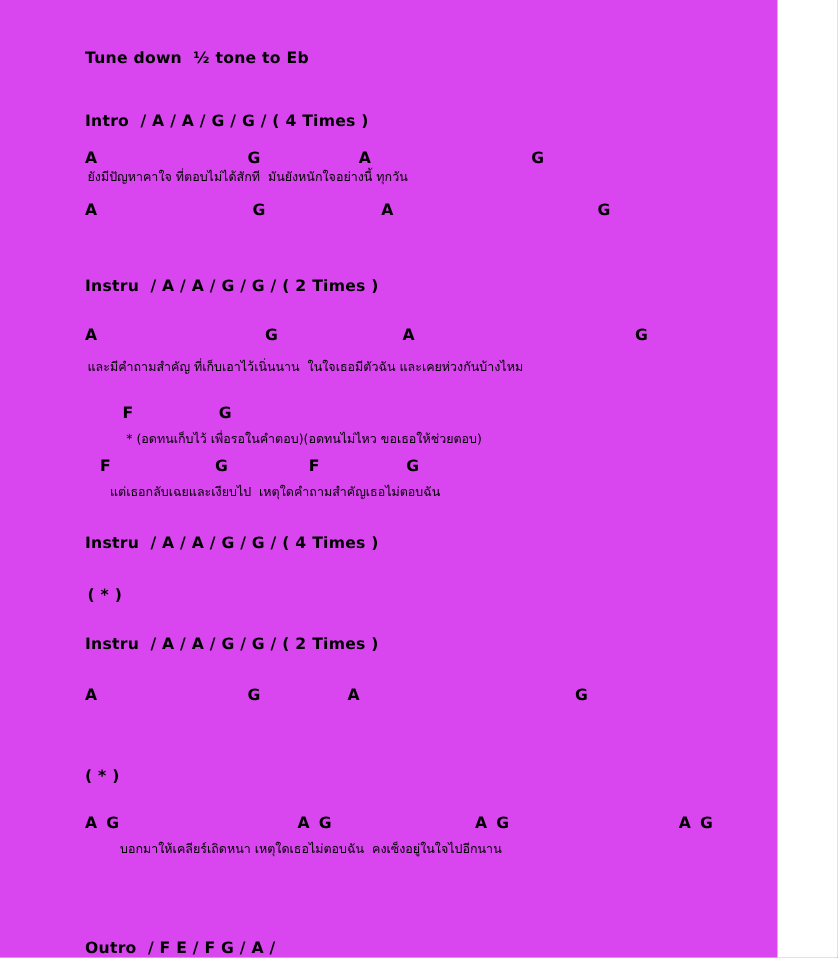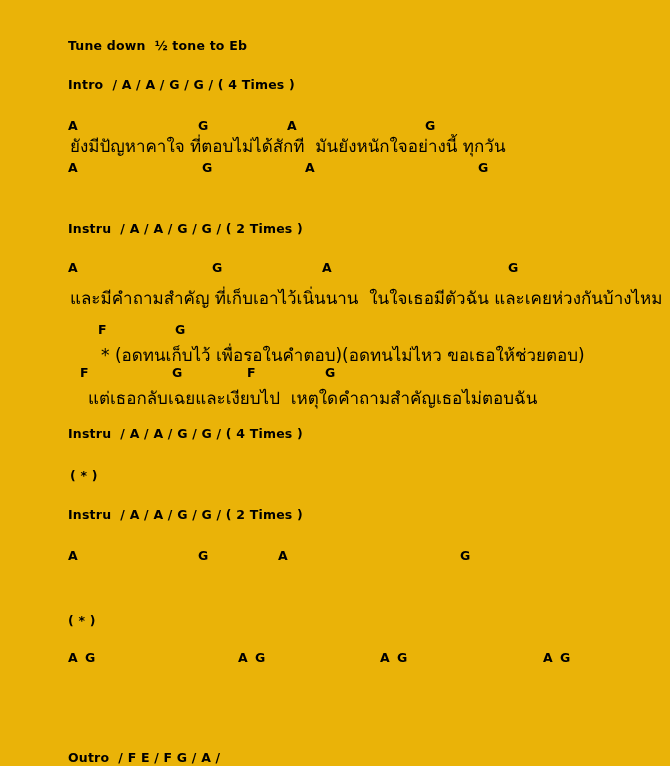--- a/index.html
+++ b/index.html
@@ -9,23 +9,23 @@
   }
   body {
     width: 670px;
     height: 766px;
     overflow: hidden;
     font-family: "DejaVu Sans", "Liberation Sans", sans-serif;
     color: #000000;
   }
   .sheet {
     position: relative;
-    width: 670px;
+    width: 622px;
     height: 766px;
-    background: #eab308;
+    background: #d946ef;
   }
   
   .run {
     position: absolute;
     white-space: pre;
     line-height: 1;
   }
   
   .section {
     font-weight: bold;
@@ -33,33 +33,33 @@
     letter-spacing: 0.2px;
   }
   
   .chord {
     font-weight: bold;
     font-size: 12.5px;
   }
   
   .lyric {
     font-family: "DejaVu Sans", "Liberation Sans", sans-serif;
-    font-size: 17px;
+    font-size: 10px;
     font-weight: normal;
     letter-spacing: 0px;
   }
 </style>
 </head>
 <body>
 
 <div class="sheet">
 
   <div class="run section" style="left:68px; top:40px;">Tune down  ½ tone to Eb</div>
 
-  <div class="run section" style="left:68px; top:79px;text-align:center;">Intro  / A / A / G / G / ( 4 Times )</div>
+  <div class="run section" style="left:68px; top:91px;text-align:center;">Intro  / A / A / G / G / ( 4 Times )</div>
 
   <div class="run chord" style="left:68px; top:120px;">A</div>
   <div class="run chord" style="left:198px; top:120px;">G</div>
   <div class="run chord" style="left:287px; top:120px;">A</div>
   <div class="run chord" style="left:425px; top:120px;">G</div>
   <div class="run lyric" style="left:70px; top:138px;">ยังมีปัญหาคาใจ ที่ตอบไม่ได้สักที  มันยังหนักใจอย่างนี้ ทุกวัน</div>
 
   <div class="run chord" style="left:68px; top:162px;">A</div>
   <div class="run chord" style="left:202px; top:162px;">G</div>
   <div class="run chord" style="left:305px; top:162px;">A</div>
@@ -97,15 +97,16 @@
   <div class="run section" style="left:68px; top:615px;">( * )</div>
 
   <div class="run chord" style="left:68px; top:652px;">A</div>
   <div class="run chord" style="left:85px; top:652px;">G</div>
   <div class="run chord" style="left:238px; top:652px;">A</div>
   <div class="run chord" style="left:255px; top:652px;">G</div>
   <div class="run chord" style="left:380px; top:652px;">A</div>
   <div class="run chord" style="left:397px; top:652px;">G</div>
   <div class="run chord" style="left:543px; top:652px;">A</div>
   <div class="run chord" style="left:560px; top:652px;">G</div>
+  <div class="run lyric" style="left:96px; top:675px;">บอกมาให้เคลียร์เถิดหนา เหตุใดเธอไม่ตอบฉัน  คงเซ็งอยู่ในใจไปอีกนาน</div>
 
   <div class="run section" style="left:68px; top:752px;">Outro  / F E / F G / A /</div>
 </div>
 
 </body></html>

